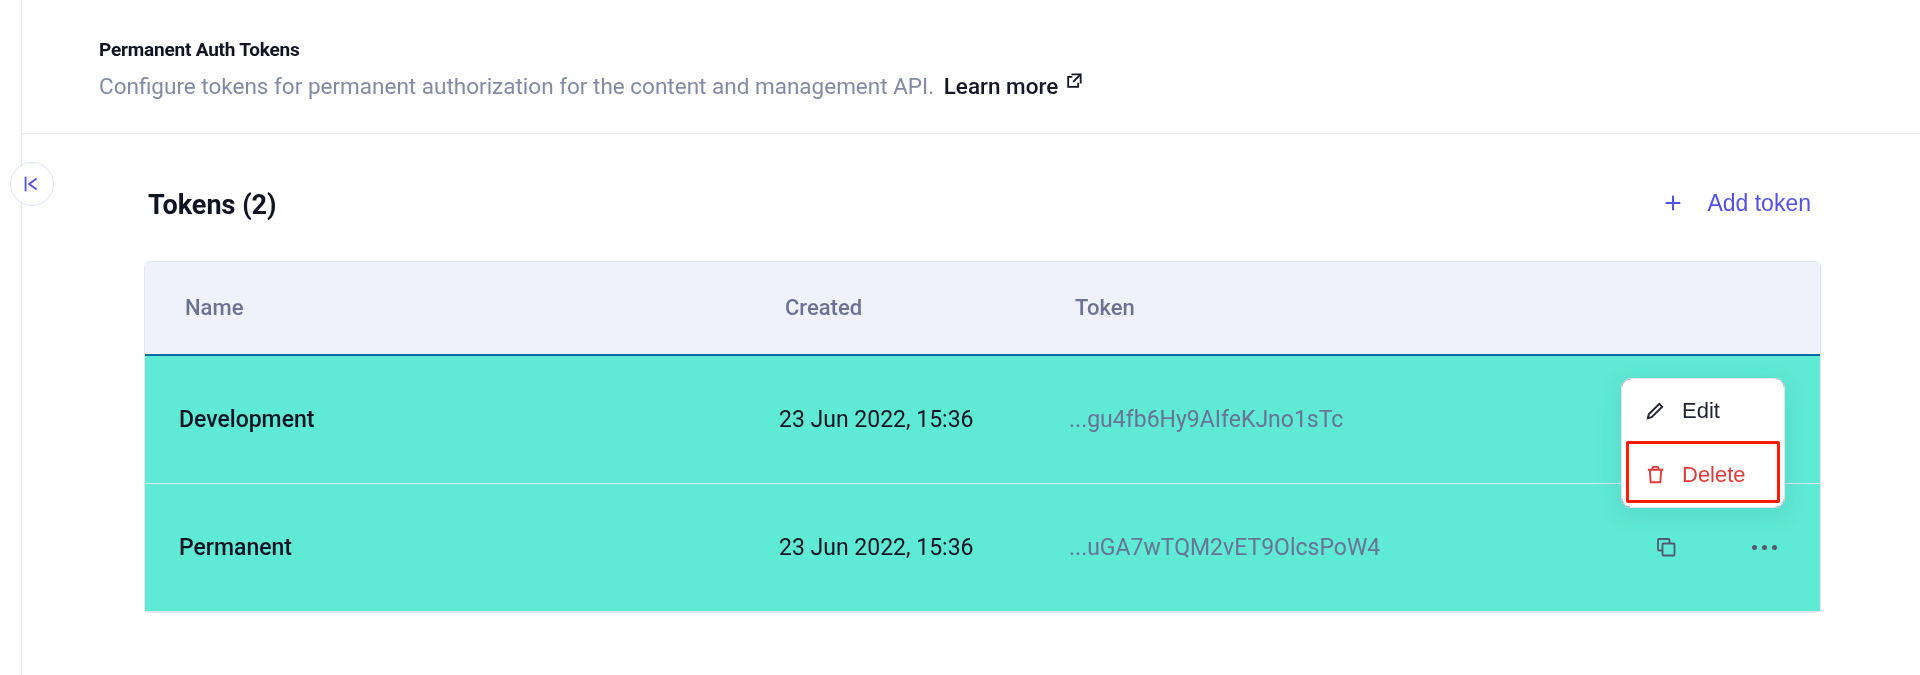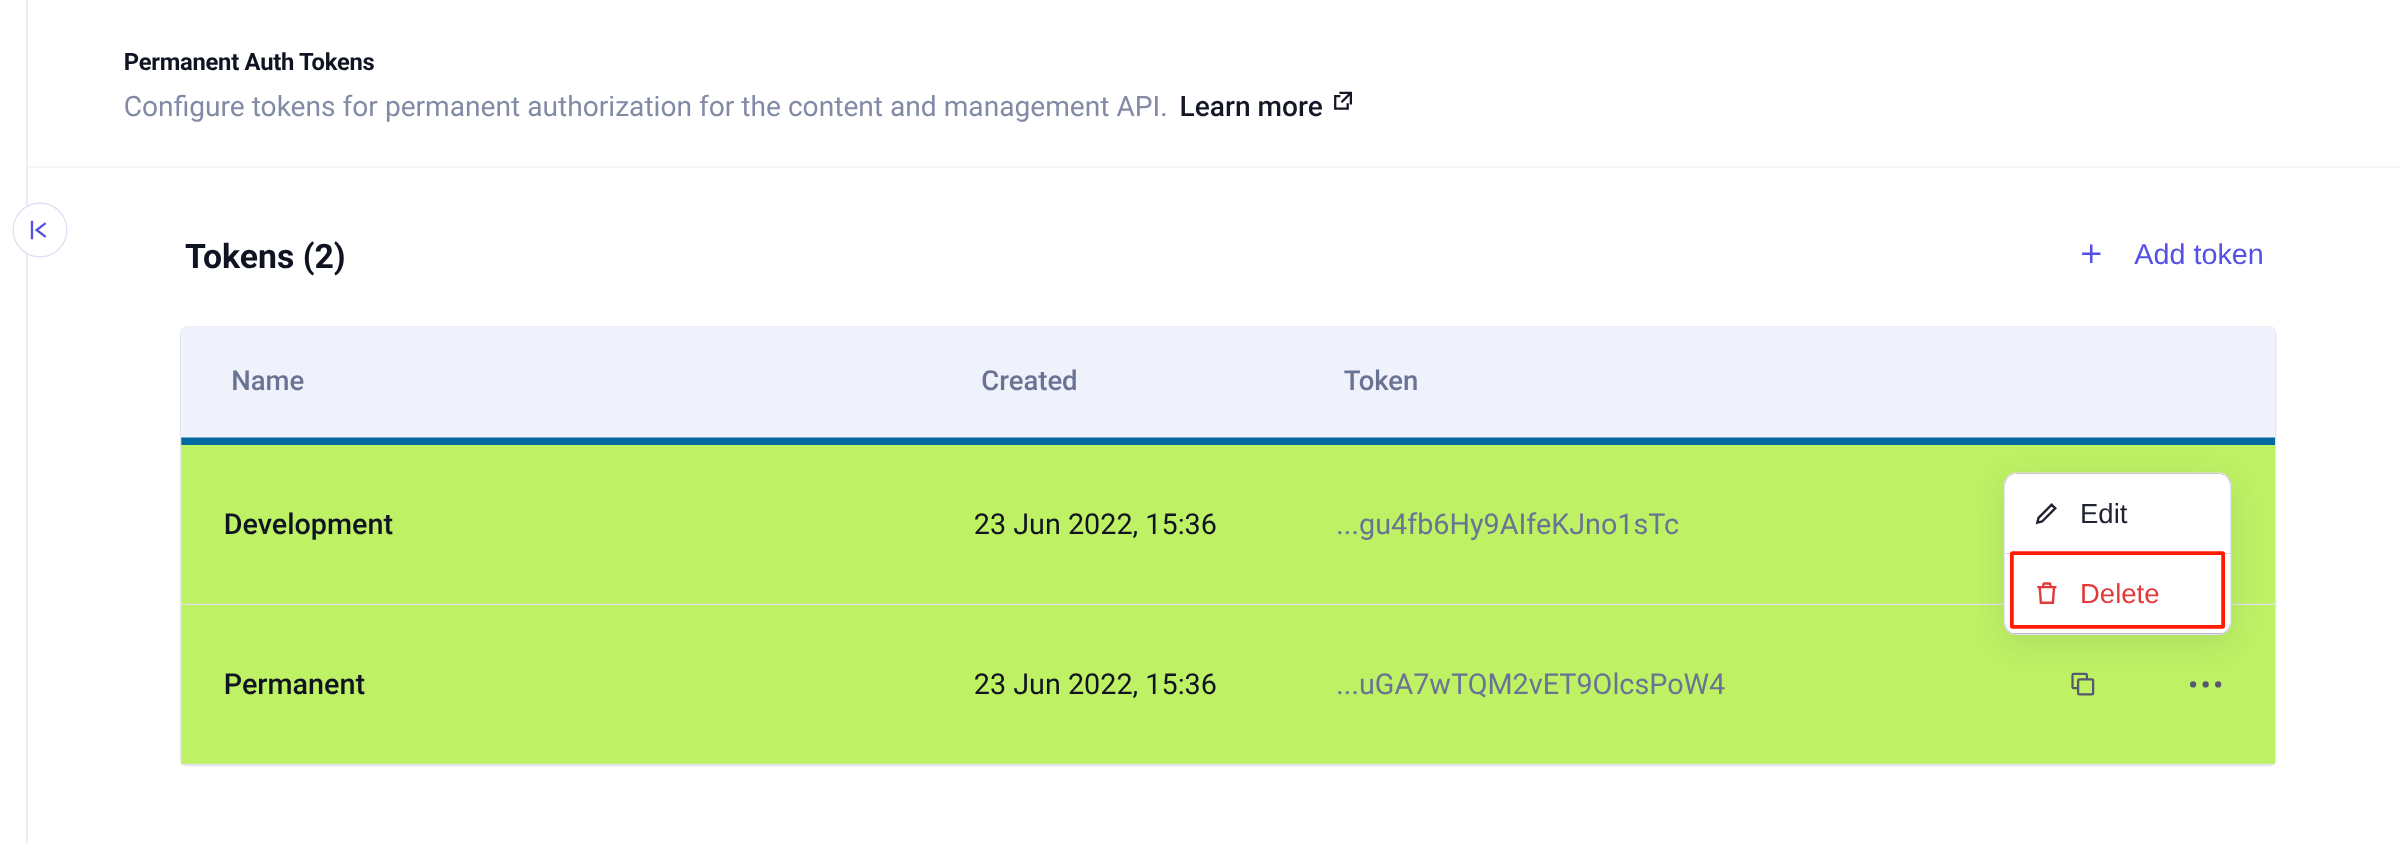--- a/index.html
+++ b/index.html
@@ -93,37 +93,37 @@
     border: 1px solid #e2e4ee;
     border-radius: 6px;
     overflow: visible;
     position: relative;
   }
   .tbl-head {
     display: grid;
     grid-template-columns: 600px 290px 1fr 210px;
     align-items: center;
     background: #f0f2fb;
-    border-bottom: 6px solid #0369a1;
+    border-bottom: 2px solid #0369a1;
     min-height: 94px;
     padding: 0 36px 0 40px;
   }
   .tbl-head .col {
     font-size: 22px;
     color: #6a7394;
     font-weight: 500;
   }
   .tbl-row {
     display: grid;
     grid-template-columns: 600px 290px 1fr 210px;
     align-items: center;
     min-height: 128px;
     padding: 0 36px 0 34px;
     border-bottom: 1px solid #e2e4ee;
-    background: #bef264;
+    background: #5eead4;
   }
   .tbl-row:last-child { border-bottom: none; }
   .cell-name { font-size: 23px; color: #0f1322; font-weight: 500; }
   .cell-created { font-size: 23px; color: #0f1322; }
   .cell-token {
     font-size: 23px;
     color: #6a7394;
   }
   .cell-actions {
     display: flex;
@@ -142,21 +142,21 @@
   .icon-btn.active { background: #eceffa; }
   .icon-btn svg { width: 24px; height: 24px; stroke: #55586e; fill: none; stroke-width: 1.8; }
   .dots { display: inline-flex; gap: 5px; }
   .dots span { width: 5px; height: 5px; background: #55586e; border-radius: 50%; display: inline-block; }
 
   
   .dropdown {
     position: absolute;
     right: 35px;
     top: 116px;
-    width: 182px;
+    width: 164px;
     background: #701a75;
     border: 1px solid #e2e4ee;
     border-radius: 10px;
     box-shadow: 0 6px 26px rgba(60, 65, 100, 0.12);
     overflow: hidden;
     z-index: 20;
   }
   .dropdown .menu-item {
     display: flex;
     align-items: center;

